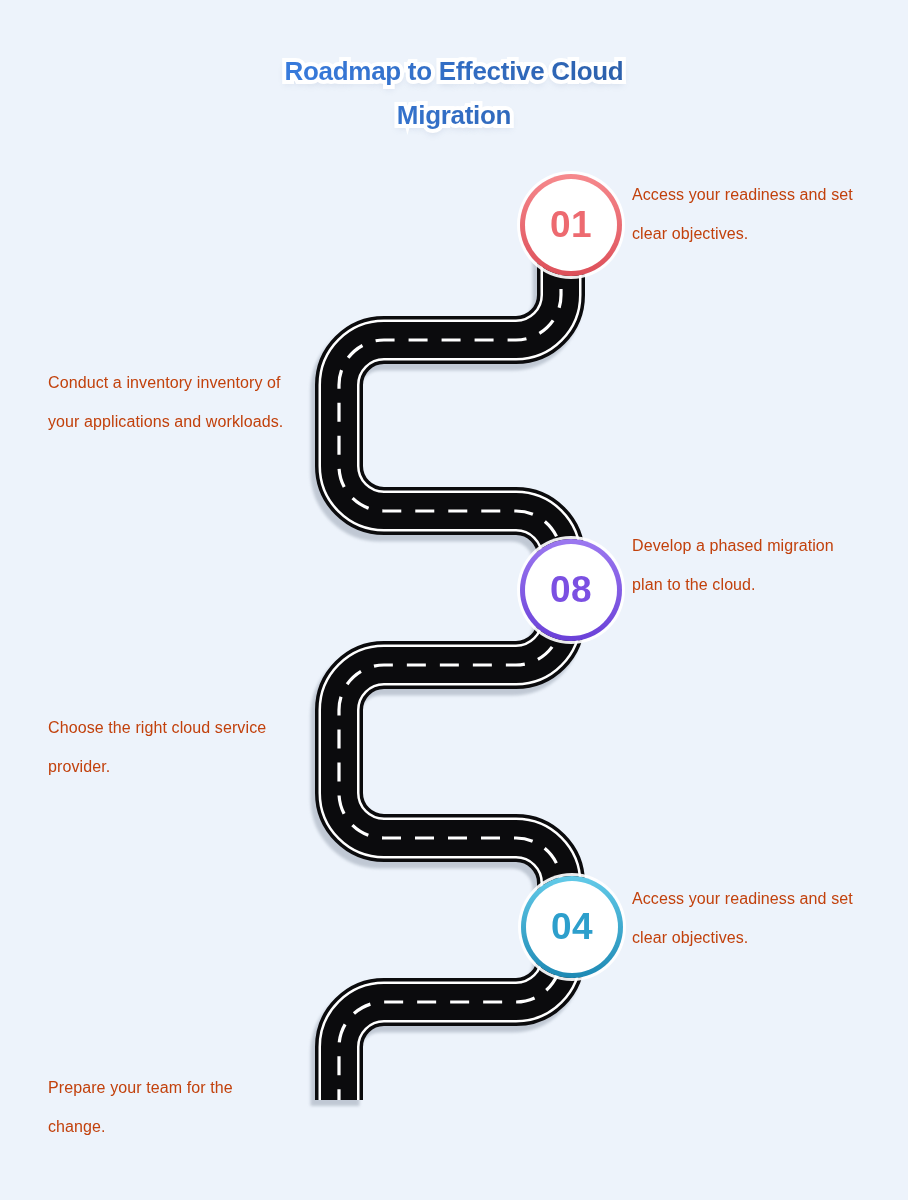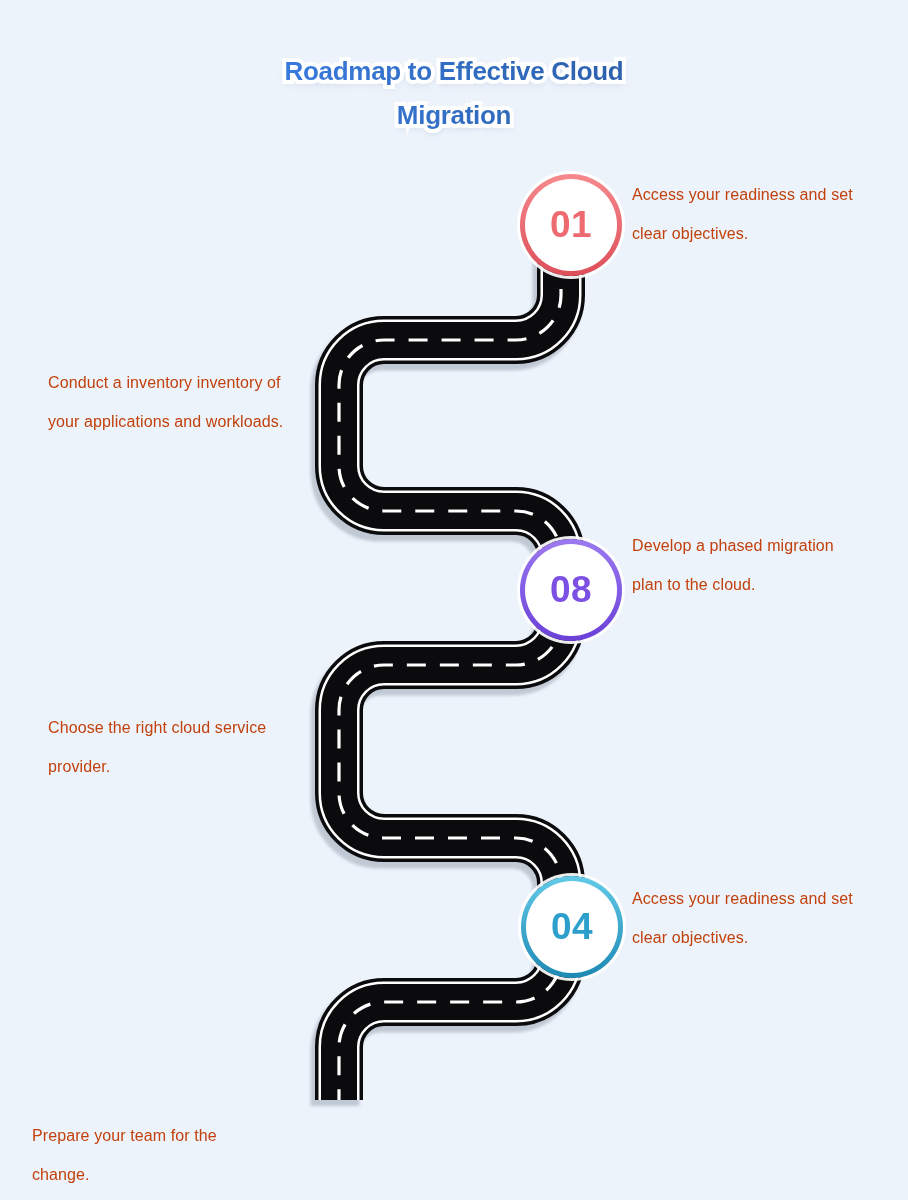--- a/index.html
+++ b/index.html
@@ -64,21 +64,21 @@
   .label{
     position:absolute;
     font-size:16px;line-height:39px;color:#c2410c;
     letter-spacing:0.1px;
   }
   .t1{left:632px;top:175px;width:235px;}
   .t2{left:48px; top:363px;width:255px;}
   .t3{left:632px;top:526px;width:230px;}
   .t4{left:48px; top:708px;width:240px;}
   .t5{left:632px;top:879px;width:235px;}
-  .t6{left:32px; top:1068px;width:238px;margin-top:48px;}
+  .t6{left:48px; top:1068px;width:238px;}
 </style>
 </head>
 <body>
 
 <div class="canvas" style="background: rgb(237, 243, 251);">
 
   <svg class="road-svg" width="908" height="1200" viewBox="0 0 908 1200">
     <defs>
       <path id="roadPath" fill="none" d="
         M 561 223

